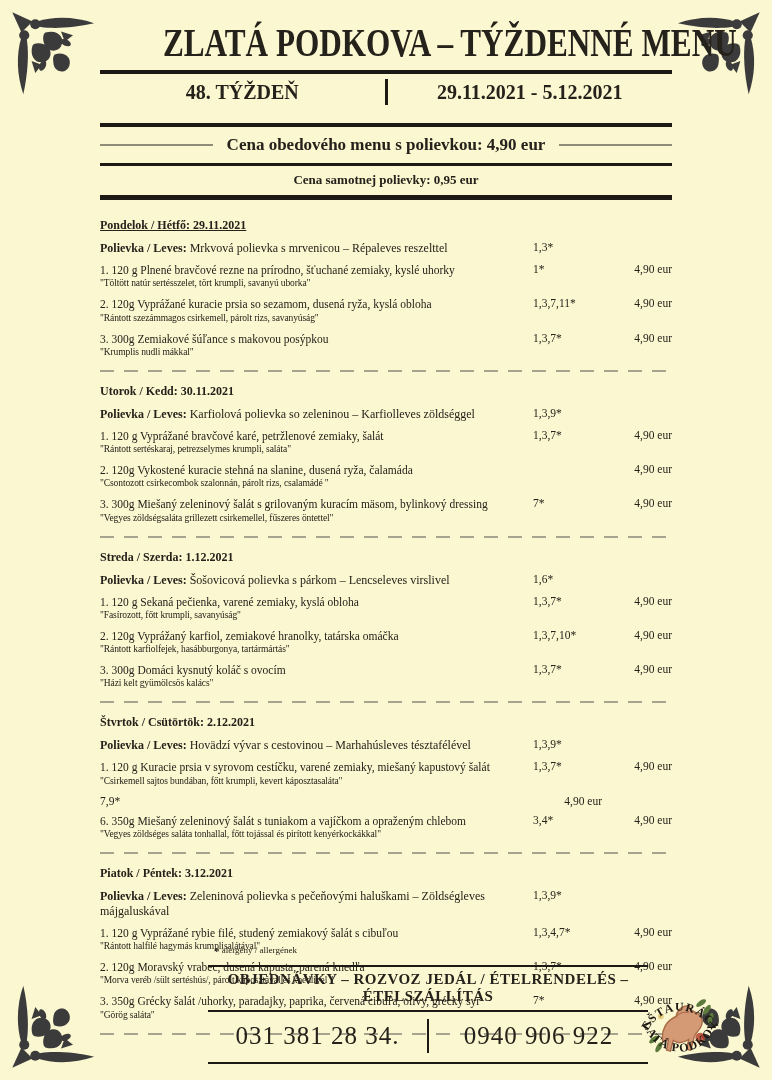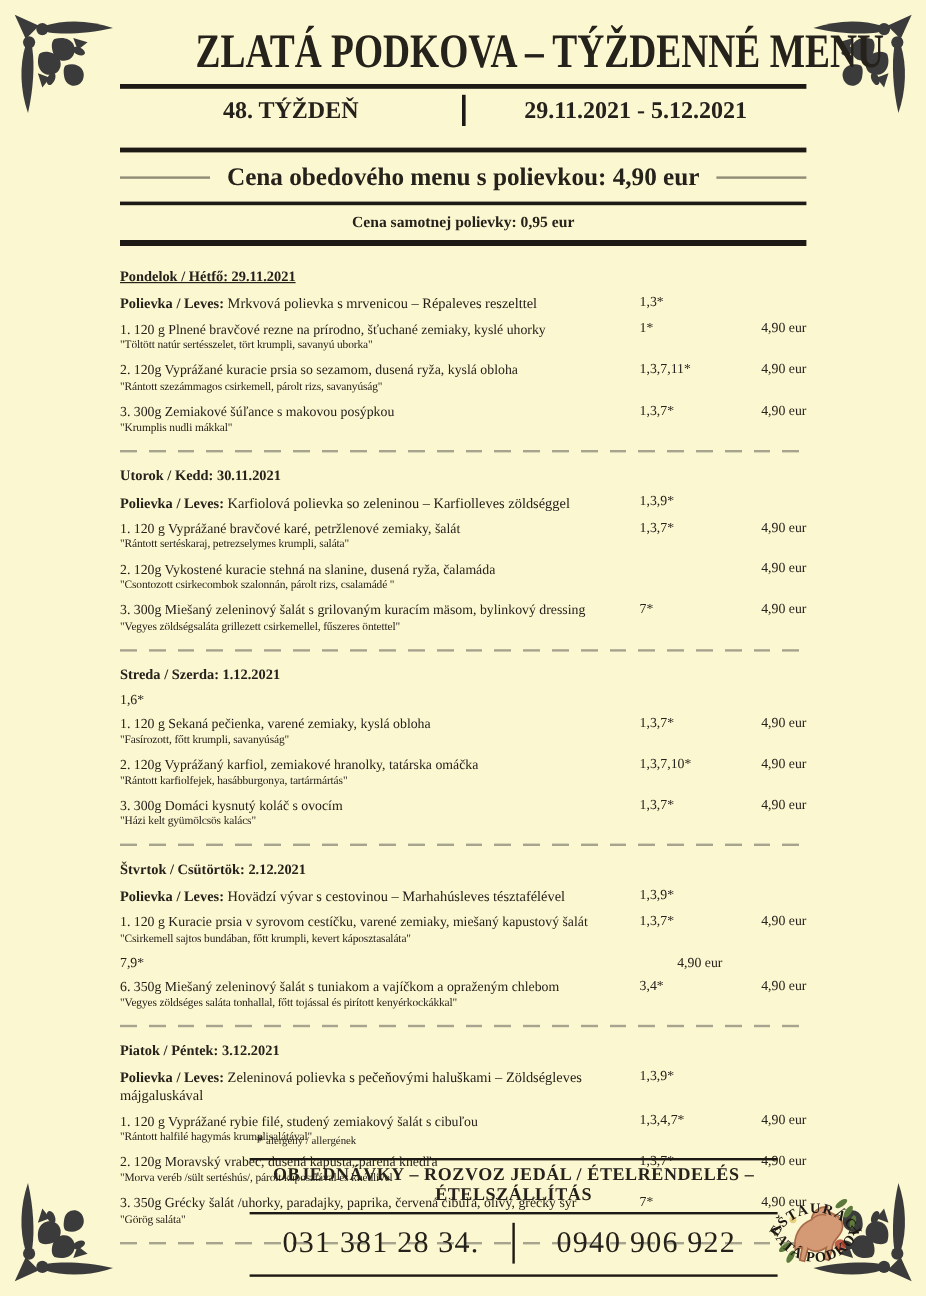--- a/index.html
+++ b/index.html
@@ -32,21 +32,21 @@
   .rule-3{height:3px;}
   .rule-5{height:5px;}
   .week-row{
     display:grid;grid-template-columns:1fr auto 1fr;align-items:center;
     padding:5px 0 18px;font-size:20px;font-weight:bold;
   }
   .week-row > div{text-align:center;}
   .vbar{width:3px;height:26px;background:#1d1914;}
   .price-line{
     display:flex;align-items:center;gap:14px;
-    font-weight:bold;font-size:21px;margin:8px 0;
+    font-weight:bold;font-size:17px;margin:8px 0;
   }
   .price-line::before,.price-line::after{
     content:"";flex:1;height:2px;background:#8f8c78;
   }
   .soup-price-line{
     text-align:center;font-weight:bold;font-size:13px;padding:6px 0 7px;
   }
 
   
   .menu{margin-top:18px;}
@@ -229,20 +229,24 @@
     <div class="allerg">7*</div>
     <div class="price">4,90 eur</div>
   </div>
 </div>
     <div class="dashed"></div>
   </section>
 
   <section class="day">
     <h3 class="day-title">Streda / Szerda: 1.12.2021</h3>
     <div class="row soup-row">
+      <div class="cell-name">
+        <span class="soup-label">Polievka / Leves:</span>
+        <span class="soup-name"> Šošovicová polievka s párkom – Lencseleves virslivel</span>
+      </div>
       <div class="allerg">1,6*</div>
       <div class="price"></div>
     </div>
     <div>
   <div class="row item">
     <div class="cell-name">
       <div class="item-name">1. 120 g Sekaná pečienka, varené zemiaky, kyslá obloha</div>
       <div class="item-sub">"Fasírozott, főtt krumpli, savanyúság"</div>
     </div>
     <div class="allerg">1,3,7*</div>

